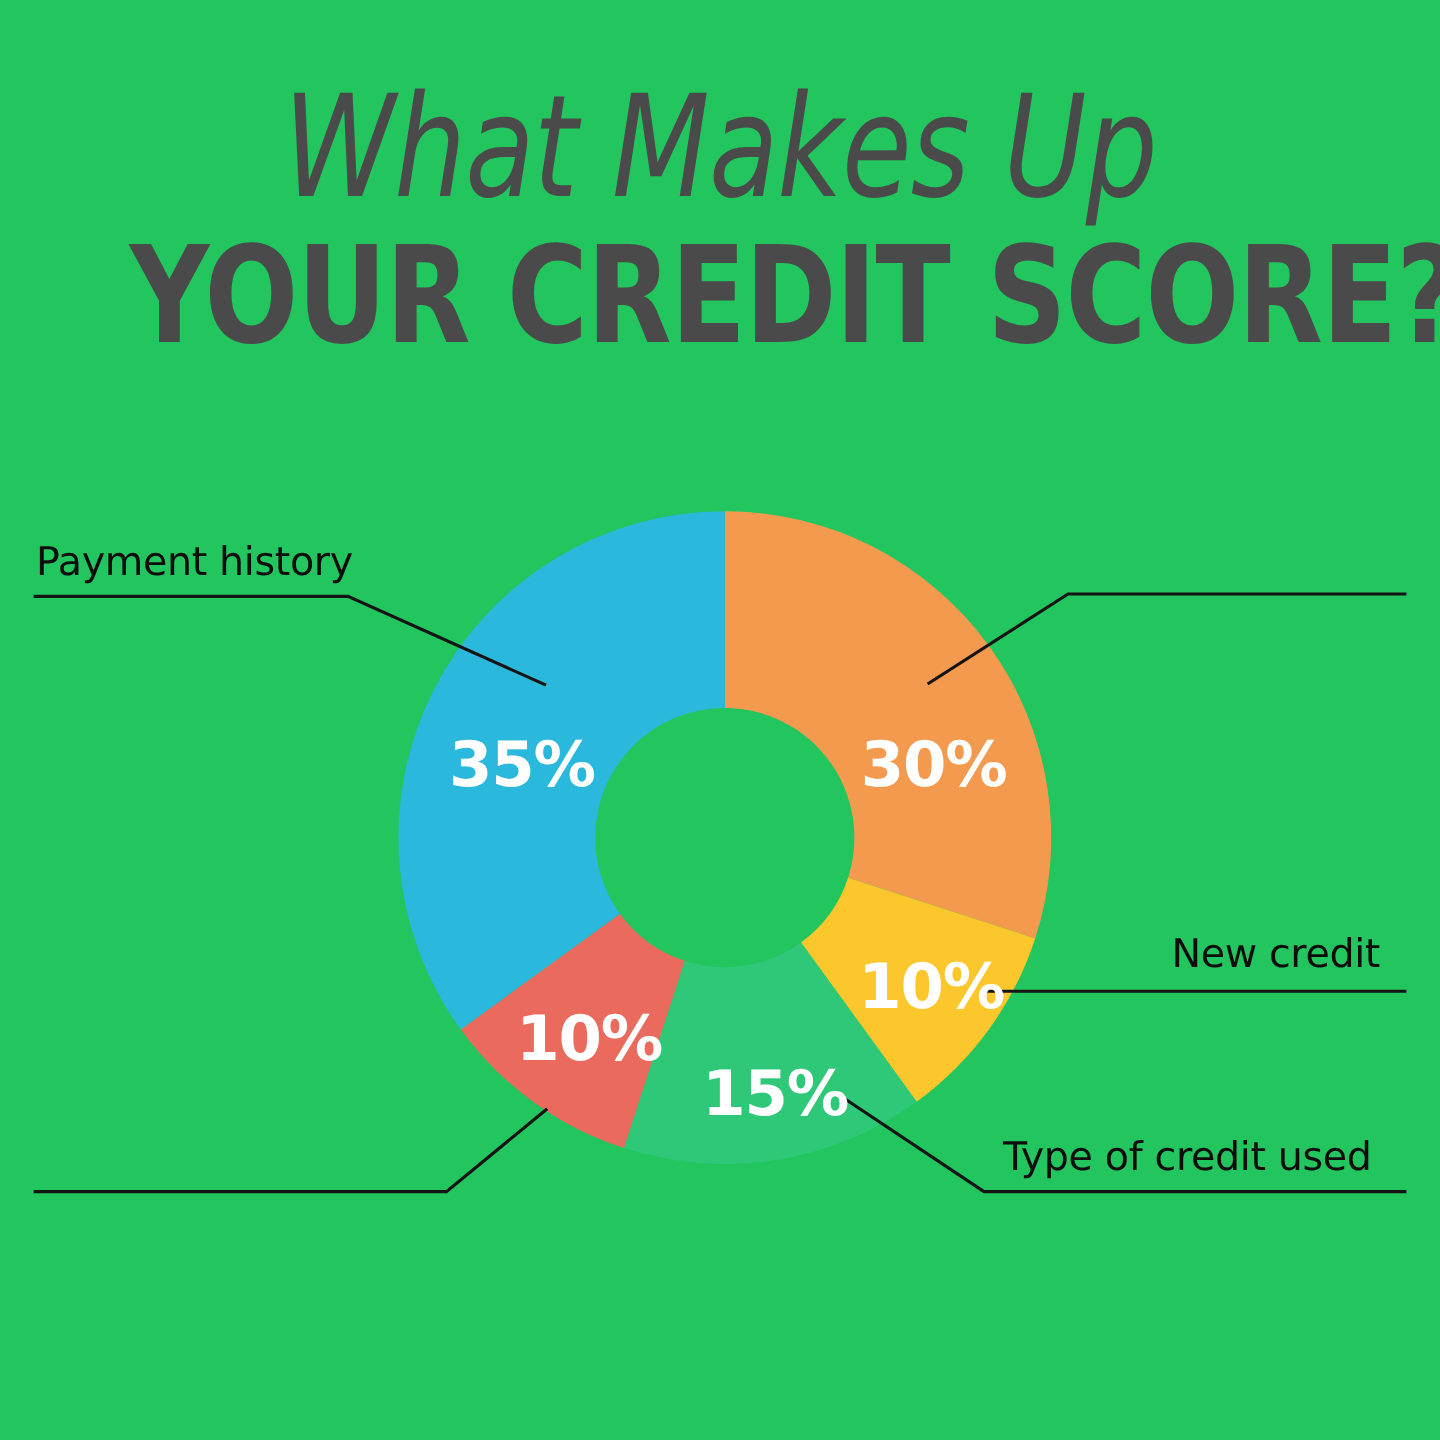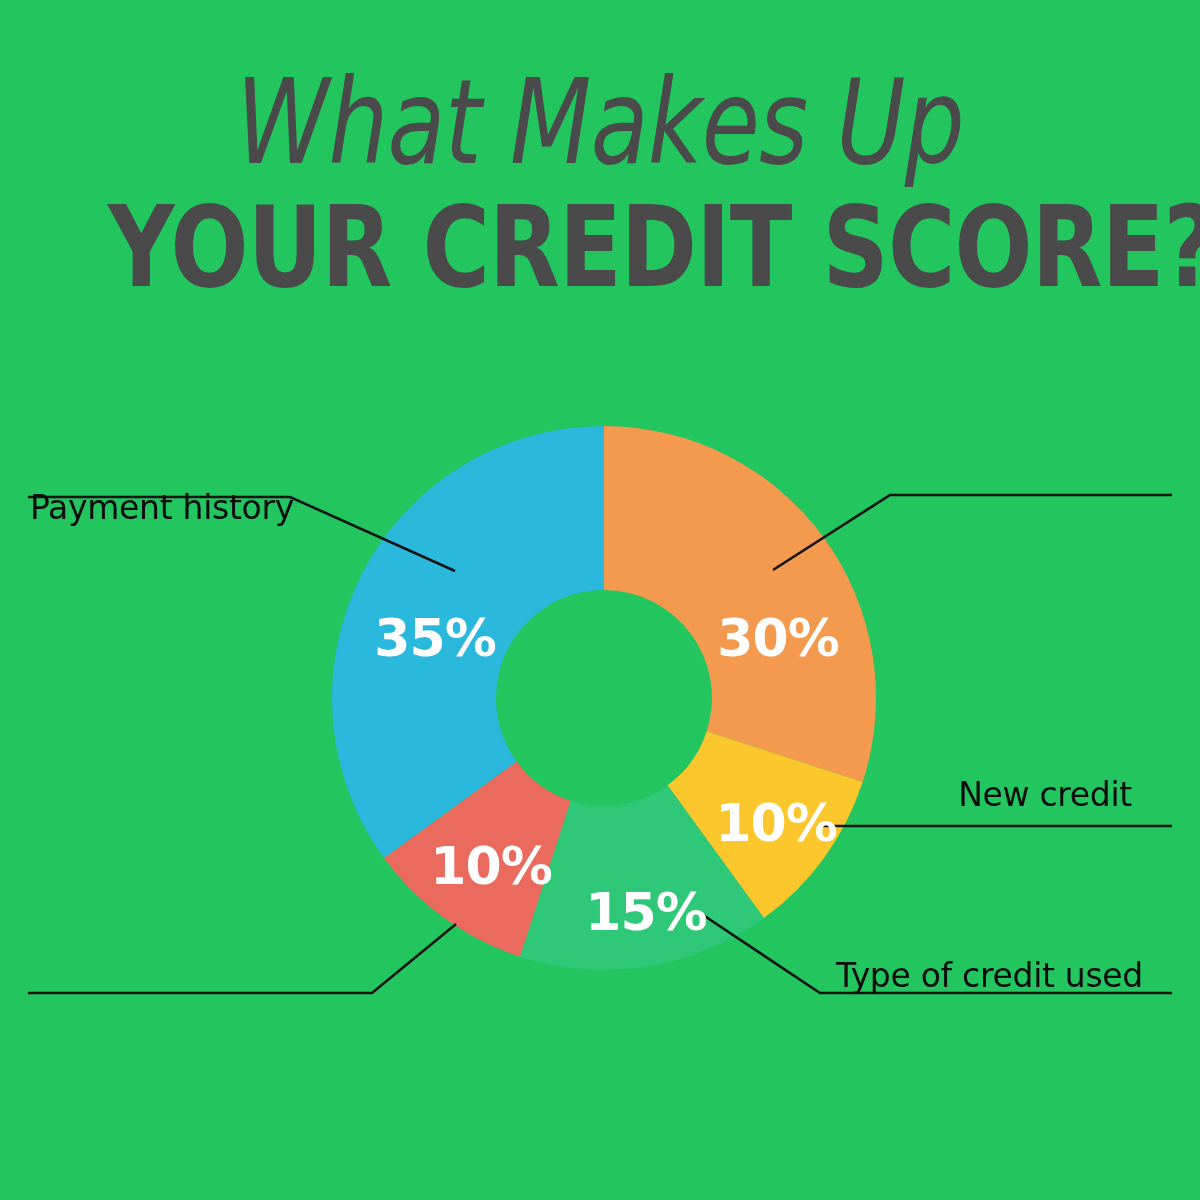--- a/index.html
+++ b/index.html
@@ -90,28 +90,28 @@
   
   .callout {
     position: absolute;
     font-family: "DejaVu Sans", sans-serif;
     font-weight: 400;
     font-size: 33px;
     color: #0d0d0d;
     white-space: nowrap;
     letter-spacing: -0.3px;
   }
-  .callout.left   { text-align: left; margin-top: 40px; }
+  .callout.left   { text-align: left; }
   .callout.right  { text-align: right; }
 
   #callout-payment-history      { left: 30px;  top: 448px; }
   #callout-amounts-owed         { right: 57px; top: 448px; }
-  #callout-new-credit           { right: 68px; top: 775px; margin-left: 23px; }
+  #callout-new-credit           { right: 50px; top: 775px; margin-left: 23px; }
   #callout-length-credit-history{ left: 30px;  top: 944px; }
-  #callout-type-credit-used     { right: 57px; top: 944px; margin-top: 12px; }
+  #callout-type-credit-used     { right: 57px; top: 944px; }
 </style>
 </head>
 <body>
 
 <div id="infographic">
 
   <div class="title-block">
     <span class="title-line1">What Makes Up</span>
     <span class="title-line2">YOUR CREDIT SCORE?</span>
   </div>

